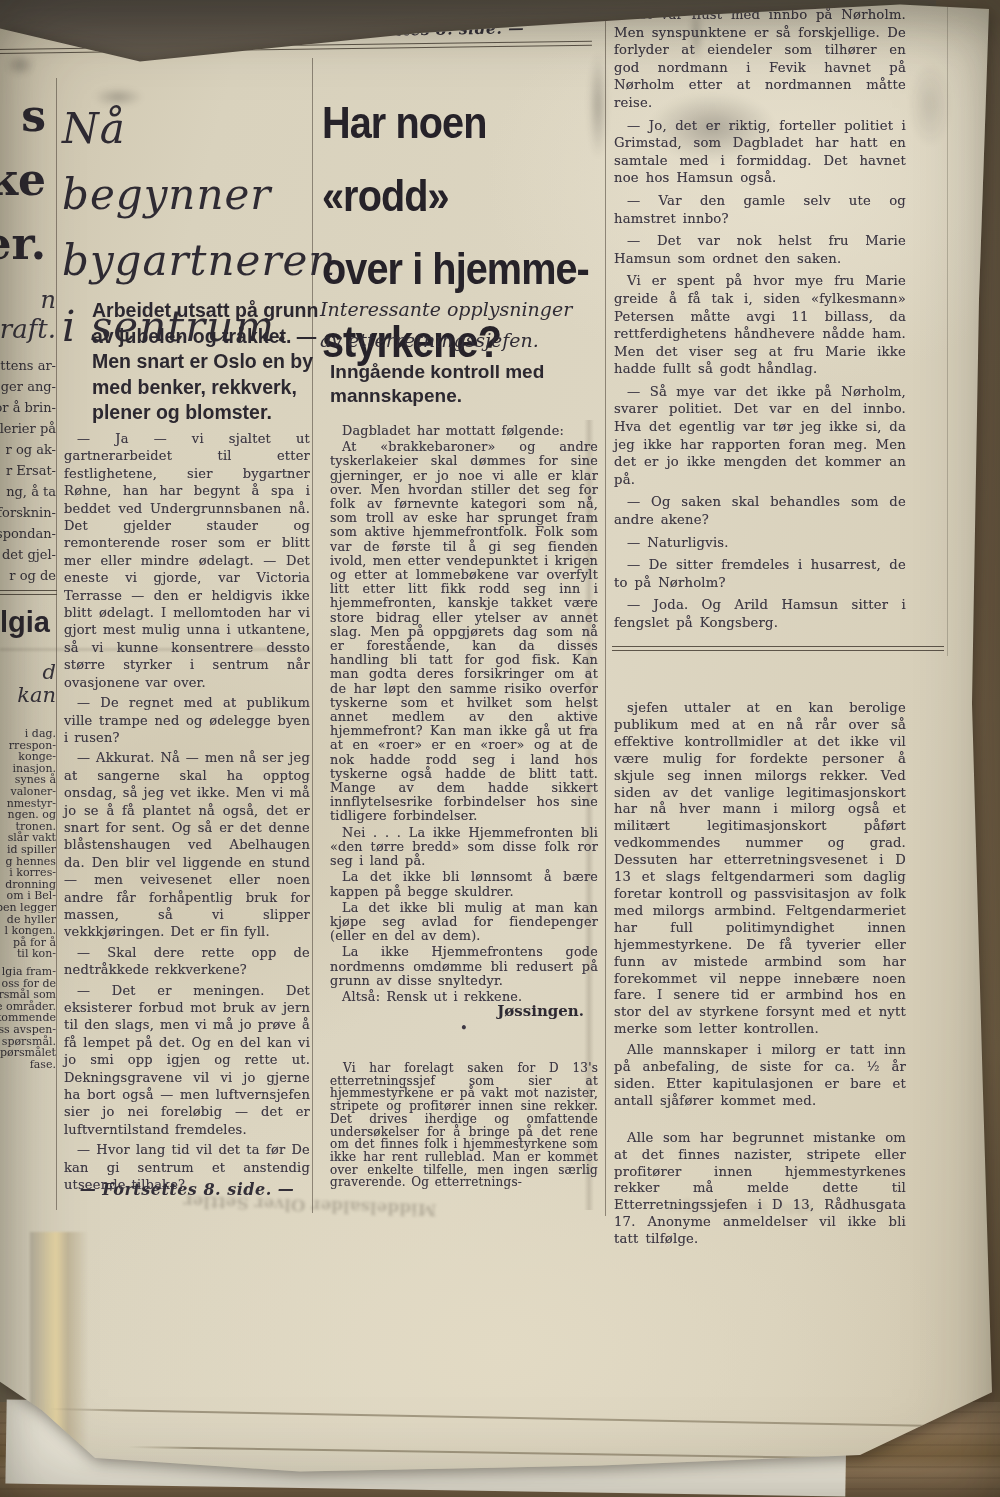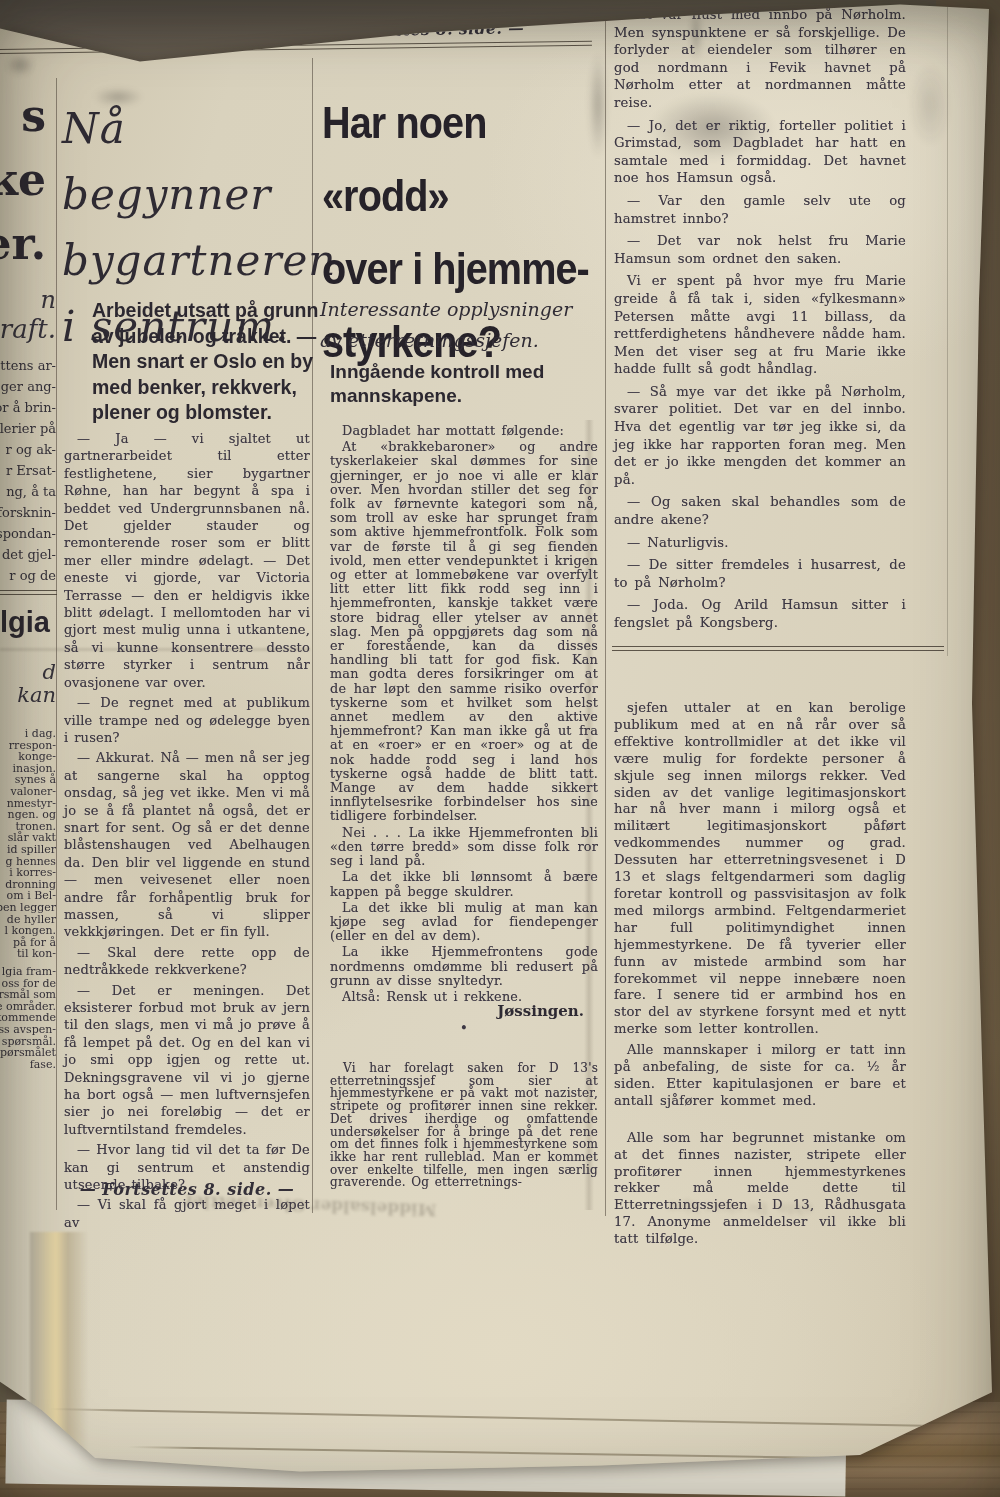--- a/index.html
+++ b/index.html
@@ -194,21 +194,20 @@
       <div>i sentrum.</div>
     </div>
     <div class="a1-lead">Arbeidet utsatt på grunn av jubelen og tråkket. — Men snart er Oslo en by med benker, rekkverk, plener og blomster.</div>
     <div class="body b1">
           <div class="para">— Ja — vi sjaltet ut gartnerarbeidet til etter festlighetene, sier bygartner Røhne, han har begynt å spa i beddet ved Undergrunnsbanen nå. Det gjelder stauder og remonterende roser som er blitt mer eller mindre ødelagt. — Det eneste vi gjorde, var Victoria Terrasse — den er heldigvis ikke blitt ødelagt. I mellomtoden har vi gjort mest mulig unna i utkantene, så vi kunne konsentrere dessto større styrker i sentrum når ovasjonene var over.</div>
           <div class="para">— De regnet med at publikum ville trampe ned og ødelegge byen i rusen?</div>
           <div class="para">— Akkurat. Nå — men nå ser jeg at sangerne skal ha opptog onsdag, så jeg vet ikke. Men vi må jo se å få plantet nå også, det er snart for sent. Og så er det denne blåstenshaugen ved Abelhaugen da. Den blir vel liggende en stund — men veivesenet eller noen andre får forhåpentlig bruk for massen, så vi slipper vekkkjøringen. Det er fin fyll.</div>
           <div class="para">— Skal dere rette opp de nedtråkkede rekkverkene?</div>
           <div class="para">— Det er meningen. Det eksisterer forbud mot bruk av jern til den slags, men vi må jo prøve å få lempet på det. Og en del kan vi jo smi opp igjen og rette ut. Dekningsgravene vil vi jo gjerne ha bort også — men luftvernsjefen sier jo nei foreløbig — det er luftverntilstand fremdeles.</div>
           <div class="para">— Hvor lang tid vil det ta før De kan gi sentrum et anstendig utseende tilbake?</div>
-          <div class="para">— Vi skal få gjort meget i løpet av</div>
         </div>
     <div class="a1-cont">— Fortsettes 8. side. —</div>
 
     <div class="a2-head">
       <div>Har noen «rodd»</div>
       <div>over i hjemme-</div>
       <div>styrkene?</div>
     </div>
     <div class="a2-sub-i">Interessante opplysninger av etterretningssjefen.</div>
     <div class="a2-sub-b">Inngående kontroll med mannskapene.</div>

